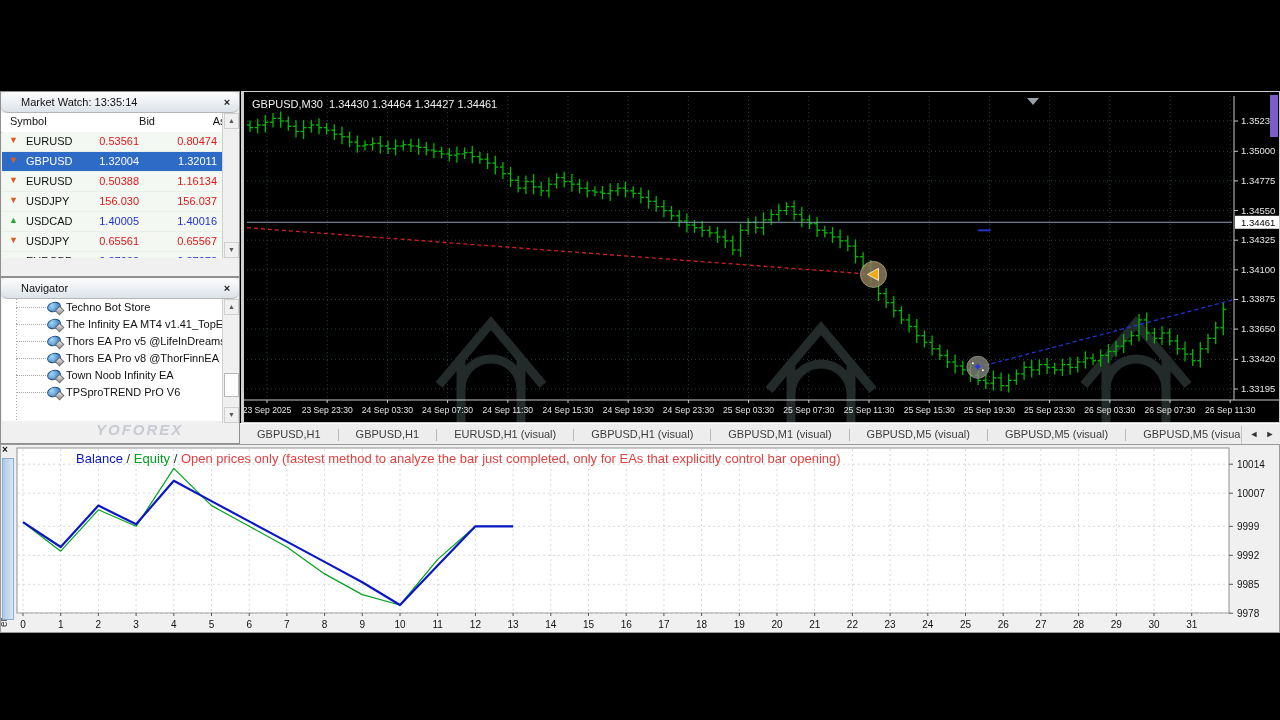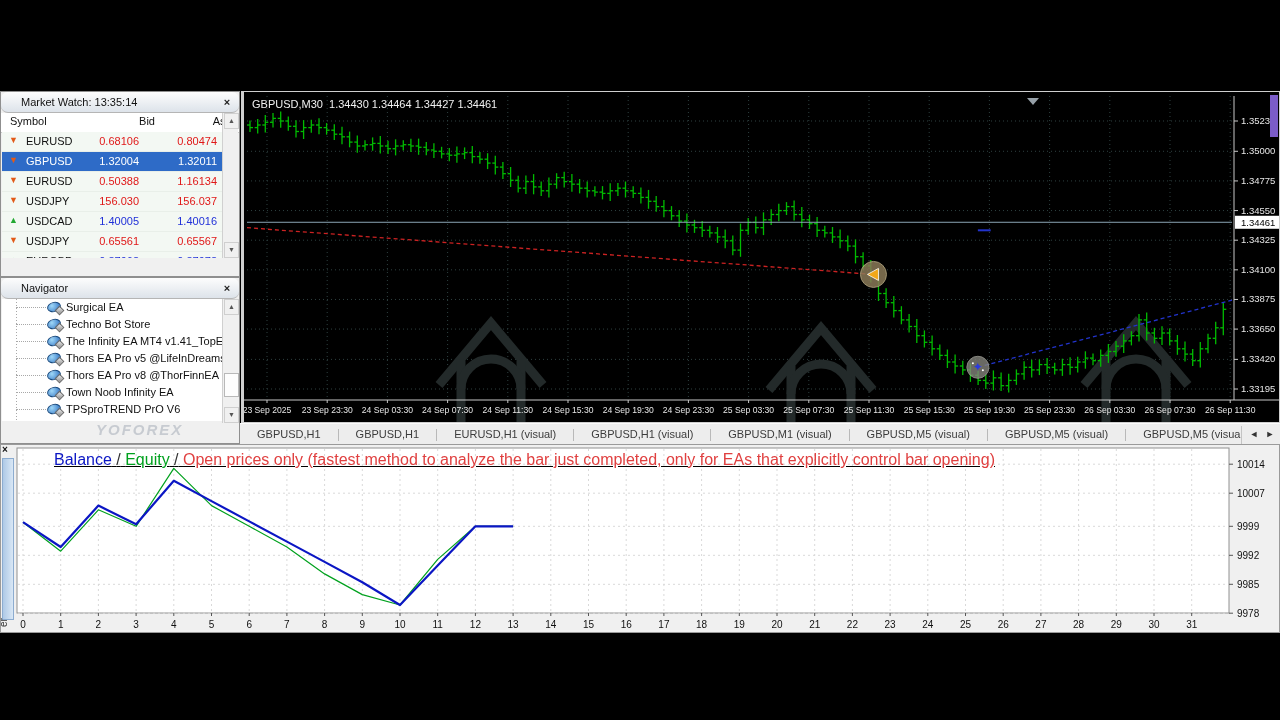--- a/index.html
+++ b/index.html
@@ -43,21 +43,21 @@
   
   .tabbar{position:absolute;left:240px;top:423px;width:1040px;height:22px;background:#ededed;border-top:1px solid #fbfbfb;
     font-size:11px;color:#3c3c3c;white-space:nowrap;overflow:hidden;}
   .ctab{display:inline-block;padding:4px 17px 4px 17px;height:18px;}
   .csep{display:inline-block;width:1px;height:12px;background:#b9b9b9;vertical-align:middle;}
   .tabnav{position:absolute;right:2px;top:2px;height:18px;background:#ededed;border-left:1px solid #c4c4c4;padding-left:4px;}
   .tabnav span{display:inline-block;width:16px;height:16px;font-size:9px;color:#333;text-align:center;line-height:16px;}
   .wm{position:absolute;left:96px;top:421px;font-size:15px;font-weight:bold;font-style:italic;
     color:#c7cbd1;letter-spacing:2px;z-index:5;pointer-events:none;}
   
-  .tlegend{position:absolute;left:54px;top:451px;font-size:16px;z-index:4;white-space:nowrap;text-decoration:underline;}
+  .tlegend{position:absolute;left:76px;top:451px;font-size:13px;z-index:4;white-space:nowrap;}
   .tstrip{position:absolute;left:2px;top:458px;width:10px;height:160px;
     background:linear-gradient(90deg,#aec9e6,#d9e7f5);border:1px solid #8cacd0;z-index:4;}
   .tclose{position:absolute;left:2px;top:444px;font-size:10px;font-weight:bold;color:#111;z-index:4;}
   .tside{position:absolute;left:-1px;top:617px;font-size:10px;color:#333;transform:rotate(-90deg);z-index:4;}
 </style>
 </head>
 <body>
 
 <div class="panel" style="left:0;top:91px;width:240px;height:186px;">
   <div class="ptitle">
@@ -66,21 +66,21 @@
   </div>
   <div class="mw-head">
     <span style="left:9px">Symbol</span>
     <span style="right:84px">Bid</span>
     <span style="right:8px">Ask</span>
   </div>
   <div class="mw-rows" id="mw-rows">
       <div class="mw-row">
         <span class="ico" style="color:#e25a18">▼</span>
     <span class="sym">EURUSD</span>
-    <span class="bid t-red">0.68106</span>
+    <span class="bid t-red">0.53561</span>
     <span class="ask t-red">0.80474</span>
       </div>
       <div class="mw-row sel">
         <span class="ico" style="color:#e25a18">▼</span>
     <span class="sym">GBPUSD</span>
     <span class="bid ">1.32004</span>
     <span class="ask ">1.32011</span>
       </div>
       <div class="mw-row">
         <span class="ico" style="color:#e25a18">▼</span>
@@ -119,28 +119,20 @@
   </div>
 </div>
 
 <div class="panel" style="left:0;top:277px;width:240px;height:167px;">
   <div class="ptitle">
     <span>Navigator</span>
     <span class="pclose">×</span>
   </div>
   <div class="nav-list" id="nav-list">
     <div class="treeline"></div>
-  <div class="nav-item">
-        <span class="stub"></span>
-    <span class="ea-icon">
-          <i></i>
-          <u></u>
-        </span>
-    <span class="lbl">Surgical EA</span>
-      </div>
       <div class="nav-item">
         <span class="stub"></span>
     <span class="ea-icon">
           <i></i>
           <u></u>
         </span>
     <span class="lbl">Techno Bot Store</span>
       </div>
       <div class="nav-item">
         <span class="stub"></span>

